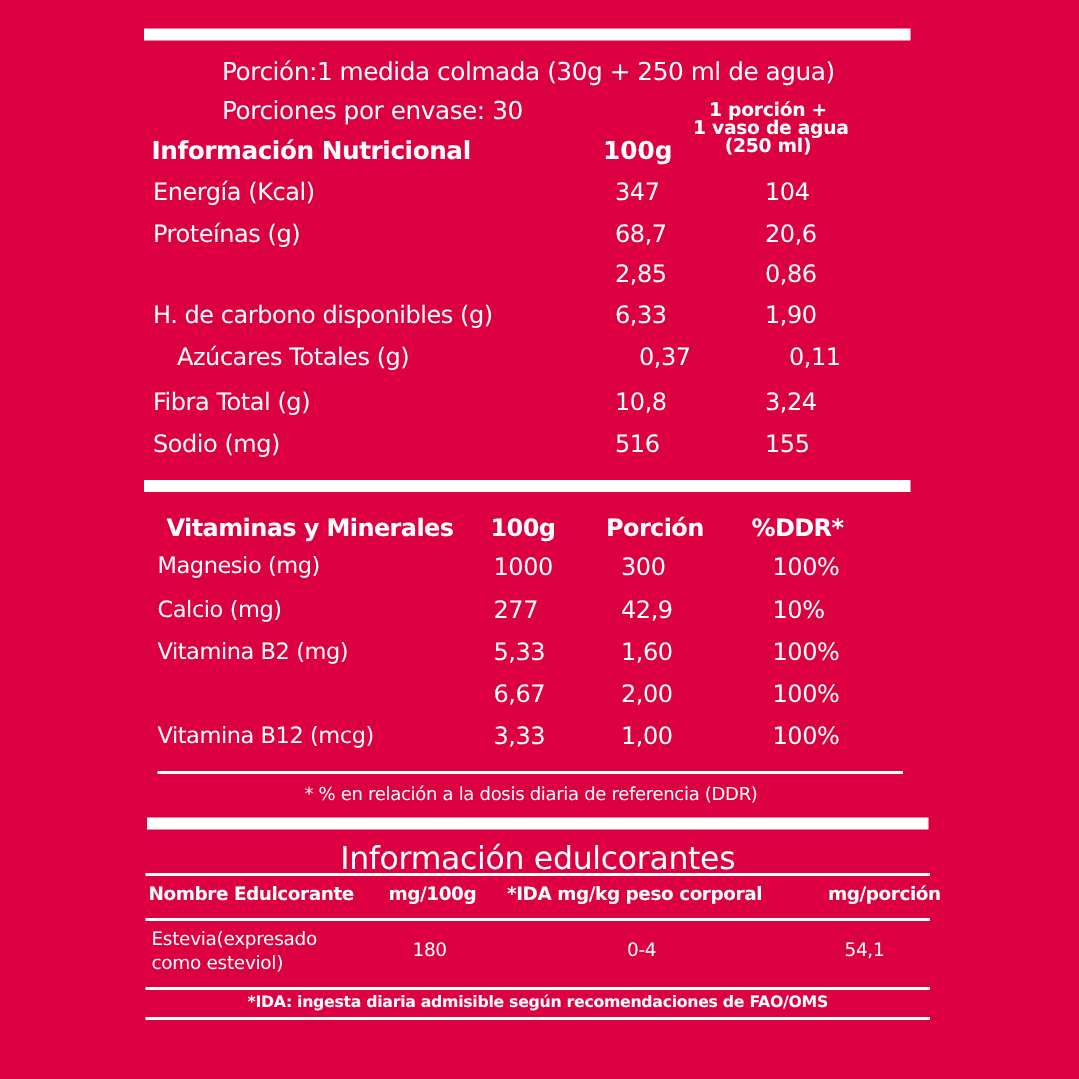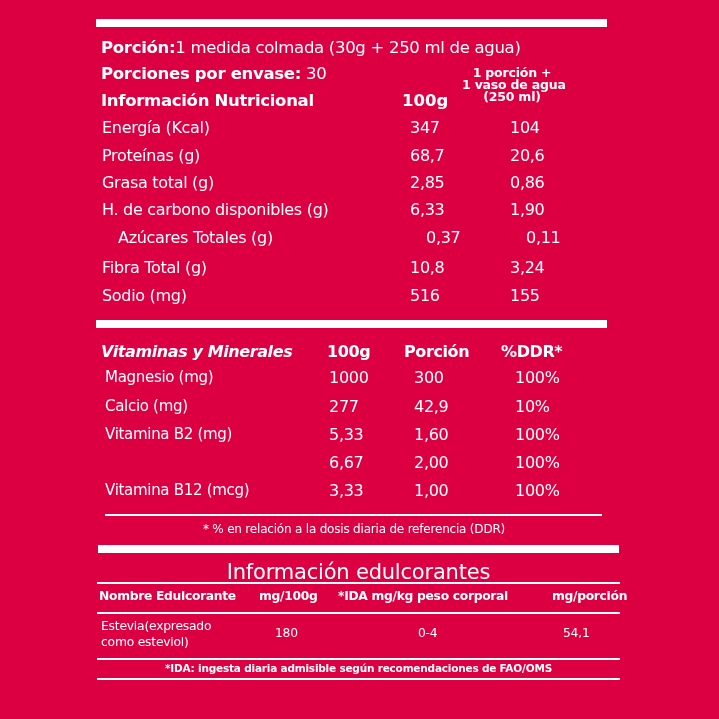--- a/index.html
+++ b/index.html
@@ -11,21 +11,21 @@
       height: 719px;
       background: #dc0042;
       position: relative;
       overflow: hidden;
       font-family: "DejaVu Sans", sans-serif;
       color: #ffffff;
     }
     .abs { position: absolute; white-space: nowrap; }
     .bar-thick { position: absolute; background: #ffffff; height: 8px; }
     .bar-thin { position: absolute; background: #ffffff; height: 2px; }
-    .b { font-weight: bold; }
+    .b { font-weight: normal; margin-left: 47px; }
     .r { font-weight: normal; }
 
     .serving-line { left: 101px; top: 38px; font-size: 16.5px; letter-spacing: -0.3px; }
     .portions-line { left: 101px; top: 64px; font-size: 16.5px; letter-spacing: -0.3px; }
     .info-title { left: 101px; top: 91px; font-size: 16.5px; font-weight: bold; letter-spacing: -0.3px; }
     .col100-hdr { left: 402px; top: 91px; font-size: 16.5px; font-weight: bold; }
     .colport-hdr { left: 462px; top: 67px; width: 100px; text-align: center; font-size: 12.5px; font-weight: bold; line-height: 12px; letter-spacing: -0.2px; }
 
     .nut-row .lbl { position: absolute; left: 102px; font-size: 16px; letter-spacing: -0.3px; }
     .nut-row .v1 { position: absolute; left: 410px; font-size: 16px; letter-spacing: -0.3px; }
@@ -69,21 +69,20 @@
   <span class="lbl">Energía (Kcal)</span>
   <span class="v1">347</span>
   <span class="v2">104</span>
 </div>
 <div class="nut-row" style="position:absolute; left:0; top:146px; width:719px; height:20px;">
   <span class="lbl">Proteínas (g)</span>
   <span class="v1">68,7</span>
   <span class="v2">20,6</span>
 </div>
 <div class="nut-row" style="position:absolute; left:0; top:173px; width:719px; height:20px;">
-  <span class="lbl">Grasa total (g)</span>
   <span class="v1">2,85</span>
   <span class="v2">0,86</span>
 </div>
 <div class="nut-row" style="position:absolute; left:0; top:200px; width:719px; height:20px;">
   <span class="lbl">H. de carbono disponibles (g)</span>
   <span class="v1">6,33</span>
   <span class="v2">1,90</span>
 </div>
 <div class="nut-row" style="position:absolute; left:16px; top:228px; width:719px; height:20px;">
   <span class="lbl">Azúcares Totales (g)</span>
@@ -96,21 +95,21 @@
   <span class="v2">3,24</span>
 </div>
 <div class="nut-row" style="position:absolute; left:0; top:286px; width:589px; height:20px;">
   <span class="lbl">Sodio (mg)</span>
   <span class="v1">516</span>
   <span class="v2">155</span>
 </div>
 
 <div class="bar-thick" style="left:96px; top:320px; width:511px;"></div>
 
-<div class="abs vit-hdr" style="left:101px;font-style:italic;">Vitaminas y Minerales</div>
+<div class="abs vit-hdr" style="left:111px;">Vitaminas y Minerales</div>
 <div class="abs vit-hdr" style="left:327px;">100g</div>
 <div class="abs vit-hdr" style="left:404px;">Porción</div>
 <div class="abs vit-hdr" style="left:501px;">%DDR*</div>
 
 <div class="vit-row" style="position:absolute; left:0; top:368px; width:719px; height:20px;">
   <span class="lbl">Magnesio (mg)</span>
   <span class="v1">1000</span>
   <span class="v2">300</span>
   <span class="v3">100%</span>
 </div>

